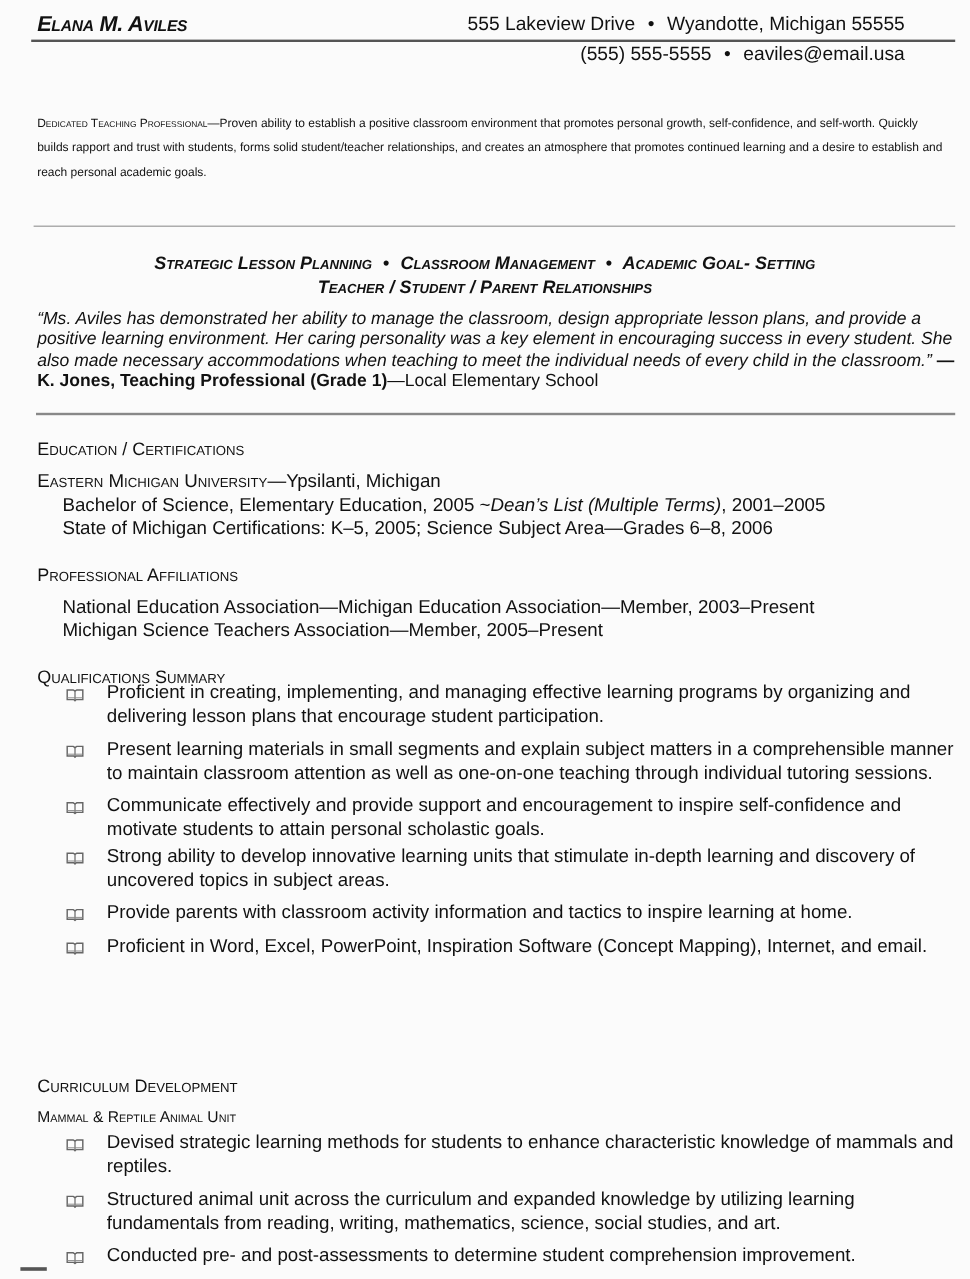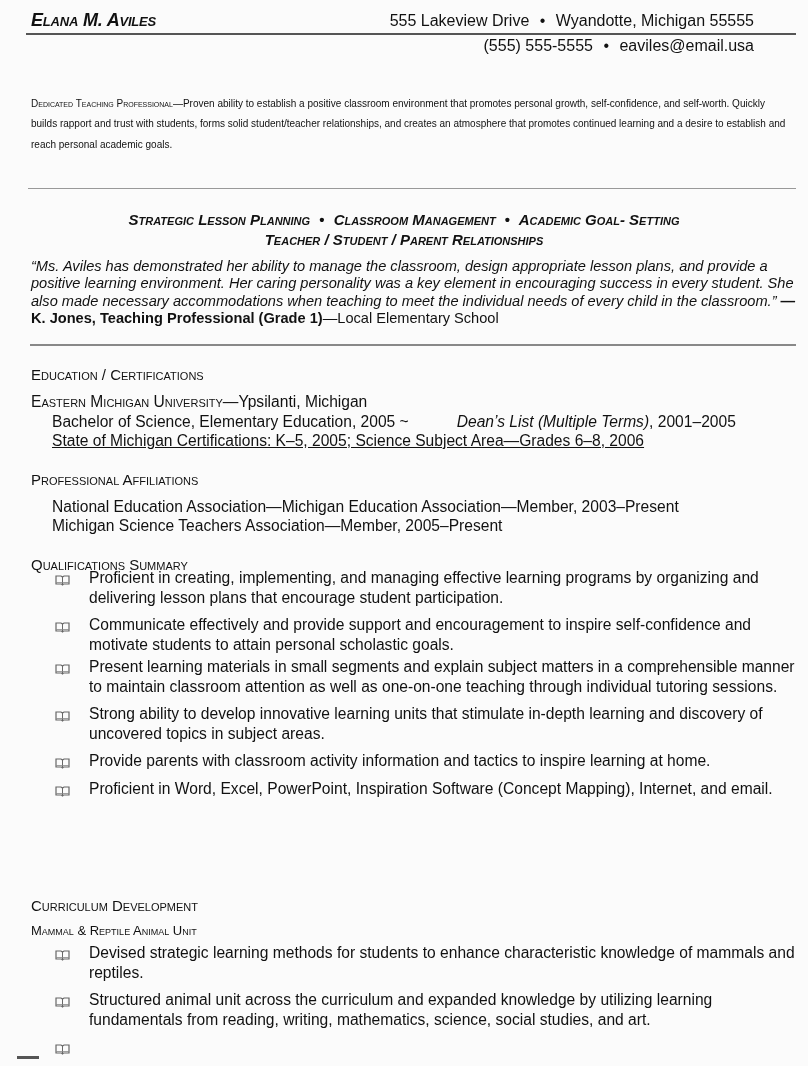--- a/index.html
+++ b/index.html
@@ -90,45 +90,45 @@
   <span class="q">“Ms. Aviles has demonstrated her ability to manage the classroom, design appropriate lesson plans, and provide a positive learning environment. Her caring personality was a key element in encouraging success in every student. She also made necessary accommodations when teaching to meet the individual needs of every child in the classroom.”</span><span class="who"> —K. Jones, Teaching Professional (Grade 1)</span><span>—Local Elementary School</span>
 </div>
 
 <div class="abs rule2"></div>
 
 <div class="sec-title" style="top:366px;">Education / Certifications</div>
 <div class="line" style="left:31px; top:393px;">
   <span class="sub">Eastern Michigan University</span><span>—Ypsilanti, Michigan</span>
 </div>
 <div class="line" style="left:52px; top:413px;">
-  <span>Bachelor of Science, Elementary Education, 2005 ~</span><span style="font-style:italic;margin-left:48px;">Dean’s List (Multiple Terms)</span><span>, 2001–2005</span>
+  <span>Bachelor of Science, Elementary Education, 2005 ~</span><span style="font-style:italic;">Dean’s List (Multiple Terms)</span><span>, 2001–2005</span>
 </div>
-<div class="line" style="left:52px; top:432px;text-decoration:underline;">State of Michigan Certifications: K–5, 2005; Science Subject Area—Grades 6–8, 2006</div>
+<div class="line" style="left:52px; top:432px;">State of Michigan Certifications: K–5, 2005; Science Subject Area—Grades 6–8, 2006</div>
 
 <div class="sec-title" style="top:471px;">Professional Affiliations</div>
 <div class="line" style="left:52px; top:498px;">National Education Association—Michigan Education Association—Member, 2003–Present</div>
 <div class="line" style="left:52px; top:517px;">Michigan Science Teachers Association—Member, 2005–Present</div>
 
 <div class="sec-title" style="top:556px;">Qualifications Summary</div>
 <ul class="bullets" style="top:568px;">
   <li style="margin-bottom:8px;"><span class="bicon"><svg width="15" height="12" viewBox="0 0 15 12">
           <path d="M1 2 L1 10 L6.5 10 L7.5 11 L8.5 10 L14 10 L14 2 L9 2 L7.5 3 L6 2 Z" fill="none" stroke="#666" stroke-width="1.2"></path>
           <line x1="7.5" y1="3" x2="7.5" y2="10.5" stroke="#666" stroke-width="1"></line>
           <line x1="1" y1="8.5" x2="14" y2="8.5" stroke="#888" stroke-width="0.8"></line>
         </svg></span><span>Proficient in creating, implementing, and managing effective learning programs by organizing and delivering lesson plans that encourage student participation.</span></li>
+  <li style="margin-bottom:8px;"><span class="bicon"><svg width="15" height="12" viewBox="0 0 15 12">
+          <path d="M1 2 L1 10 L6.5 10 L7.5 11 L8.5 10 L14 10 L14 2 L9 2 L7.5 3 L6 2 Z" fill="none" stroke="#666" stroke-width="1.2"></path>
+          <line x1="7.5" y1="3" x2="7.5" y2="10.5" stroke="#666" stroke-width="1"></line>
+          <line x1="1" y1="8.5" x2="14" y2="8.5" stroke="#888" stroke-width="0.8"></line>
+        </svg></span><span>Present learning materials in small segments and explain subject matters in a comprehensible manner to maintain classroom attention as well as one-on-one teaching through individual tutoring sessions.</span></li>
   <li style="margin-bottom:3px;"><span class="bicon"><svg width="15" height="12" viewBox="0 0 15 12">
           <path d="M1 2 L1 10 L6.5 10 L7.5 11 L8.5 10 L14 10 L14 2 L9 2 L7.5 3 L6 2 Z" fill="none" stroke="#666" stroke-width="1.2"></path>
           <line x1="7.5" y1="3" x2="7.5" y2="10.5" stroke="#666" stroke-width="1"></line>
           <line x1="1" y1="8.5" x2="14" y2="8.5" stroke="#888" stroke-width="0.8"></line>
         </svg></span><span>Communicate effectively and provide support and encouragement to inspire self-confidence and motivate students to attain personal scholastic goals.</span></li>
-  <li style="margin-bottom:8px;"><span class="bicon"><svg width="15" height="12" viewBox="0 0 15 12">
-          <path d="M1 2 L1 10 L6.5 10 L7.5 11 L8.5 10 L14 10 L14 2 L9 2 L7.5 3 L6 2 Z" fill="none" stroke="#666" stroke-width="1.2"></path>
-          <line x1="7.5" y1="3" x2="7.5" y2="10.5" stroke="#666" stroke-width="1"></line>
-          <line x1="1" y1="8.5" x2="14" y2="8.5" stroke="#888" stroke-width="0.8"></line>
-        </svg></span><span>Present learning materials in small segments and explain subject matters in a comprehensible manner to maintain classroom attention as well as one-on-one teaching through individual tutoring sessions.</span></li>
   <li style="margin-bottom:8px;"><span class="bicon"><svg width="15" height="12" viewBox="0 0 15 12">
           <path d="M1 2 L1 10 L6.5 10 L7.5 11 L8.5 10 L14 10 L14 2 L9 2 L7.5 3 L6 2 Z" fill="none" stroke="#666" stroke-width="1.2"></path>
           <line x1="7.5" y1="3" x2="7.5" y2="10.5" stroke="#666" stroke-width="1"></line>
           <line x1="1" y1="8.5" x2="14" y2="8.5" stroke="#888" stroke-width="0.8"></line>
         </svg></span><span>Strong ability to develop innovative learning units that stimulate in-depth learning and discovery of uncovered topics in subject areas.</span></li>
   <li style="margin-bottom:8px;"><span class="bicon"><svg width="15" height="12" viewBox="0 0 15 12">
           <path d="M1 2 L1 10 L6.5 10 L7.5 11 L8.5 10 L14 10 L14 2 L9 2 L7.5 3 L6 2 Z" fill="none" stroke="#666" stroke-width="1.2"></path>
           <line x1="7.5" y1="3" x2="7.5" y2="10.5" stroke="#666" stroke-width="1"></line>
           <line x1="1" y1="8.5" x2="14" y2="8.5" stroke="#888" stroke-width="0.8"></line>
         </svg></span><span>Provide parents with classroom activity information and tactics to inspire learning at home.</span></li>
@@ -149,16 +149,16 @@
         </svg></span><span>Devised strategic learning methods for students to enhance characteristic knowledge of mammals and reptiles.</span></li>
   <li style="margin-bottom:8px;"><span class="bicon"><svg width="15" height="12" viewBox="0 0 15 12">
           <path d="M1 2 L1 10 L6.5 10 L7.5 11 L8.5 10 L14 10 L14 2 L9 2 L7.5 3 L6 2 Z" fill="none" stroke="#666" stroke-width="1.2"></path>
           <line x1="7.5" y1="3" x2="7.5" y2="10.5" stroke="#666" stroke-width="1"></line>
           <line x1="1" y1="8.5" x2="14" y2="8.5" stroke="#888" stroke-width="0.8"></line>
         </svg></span><span>Structured animal unit across the curriculum and expanded knowledge by utilizing learning fundamentals from reading, writing, mathematics, science, social studies, and art.</span></li>
   <li><span class="bicon"><svg width="15" height="12" viewBox="0 0 15 12">
           <path d="M1 2 L1 10 L6.5 10 L7.5 11 L8.5 10 L14 10 L14 2 L9 2 L7.5 3 L6 2 Z" fill="none" stroke="#666" stroke-width="1.2"></path>
           <line x1="7.5" y1="3" x2="7.5" y2="10.5" stroke="#666" stroke-width="1"></line>
           <line x1="1" y1="8.5" x2="14" y2="8.5" stroke="#888" stroke-width="0.8"></line>
-        </svg></span></li>
+        </svg></span><span>Conducted pre- and post-assessments to determine student comprehension improvement.</span></li>
 </ul>
 
 <div class="abs footer-mark"></div>
 
 </body></html>

